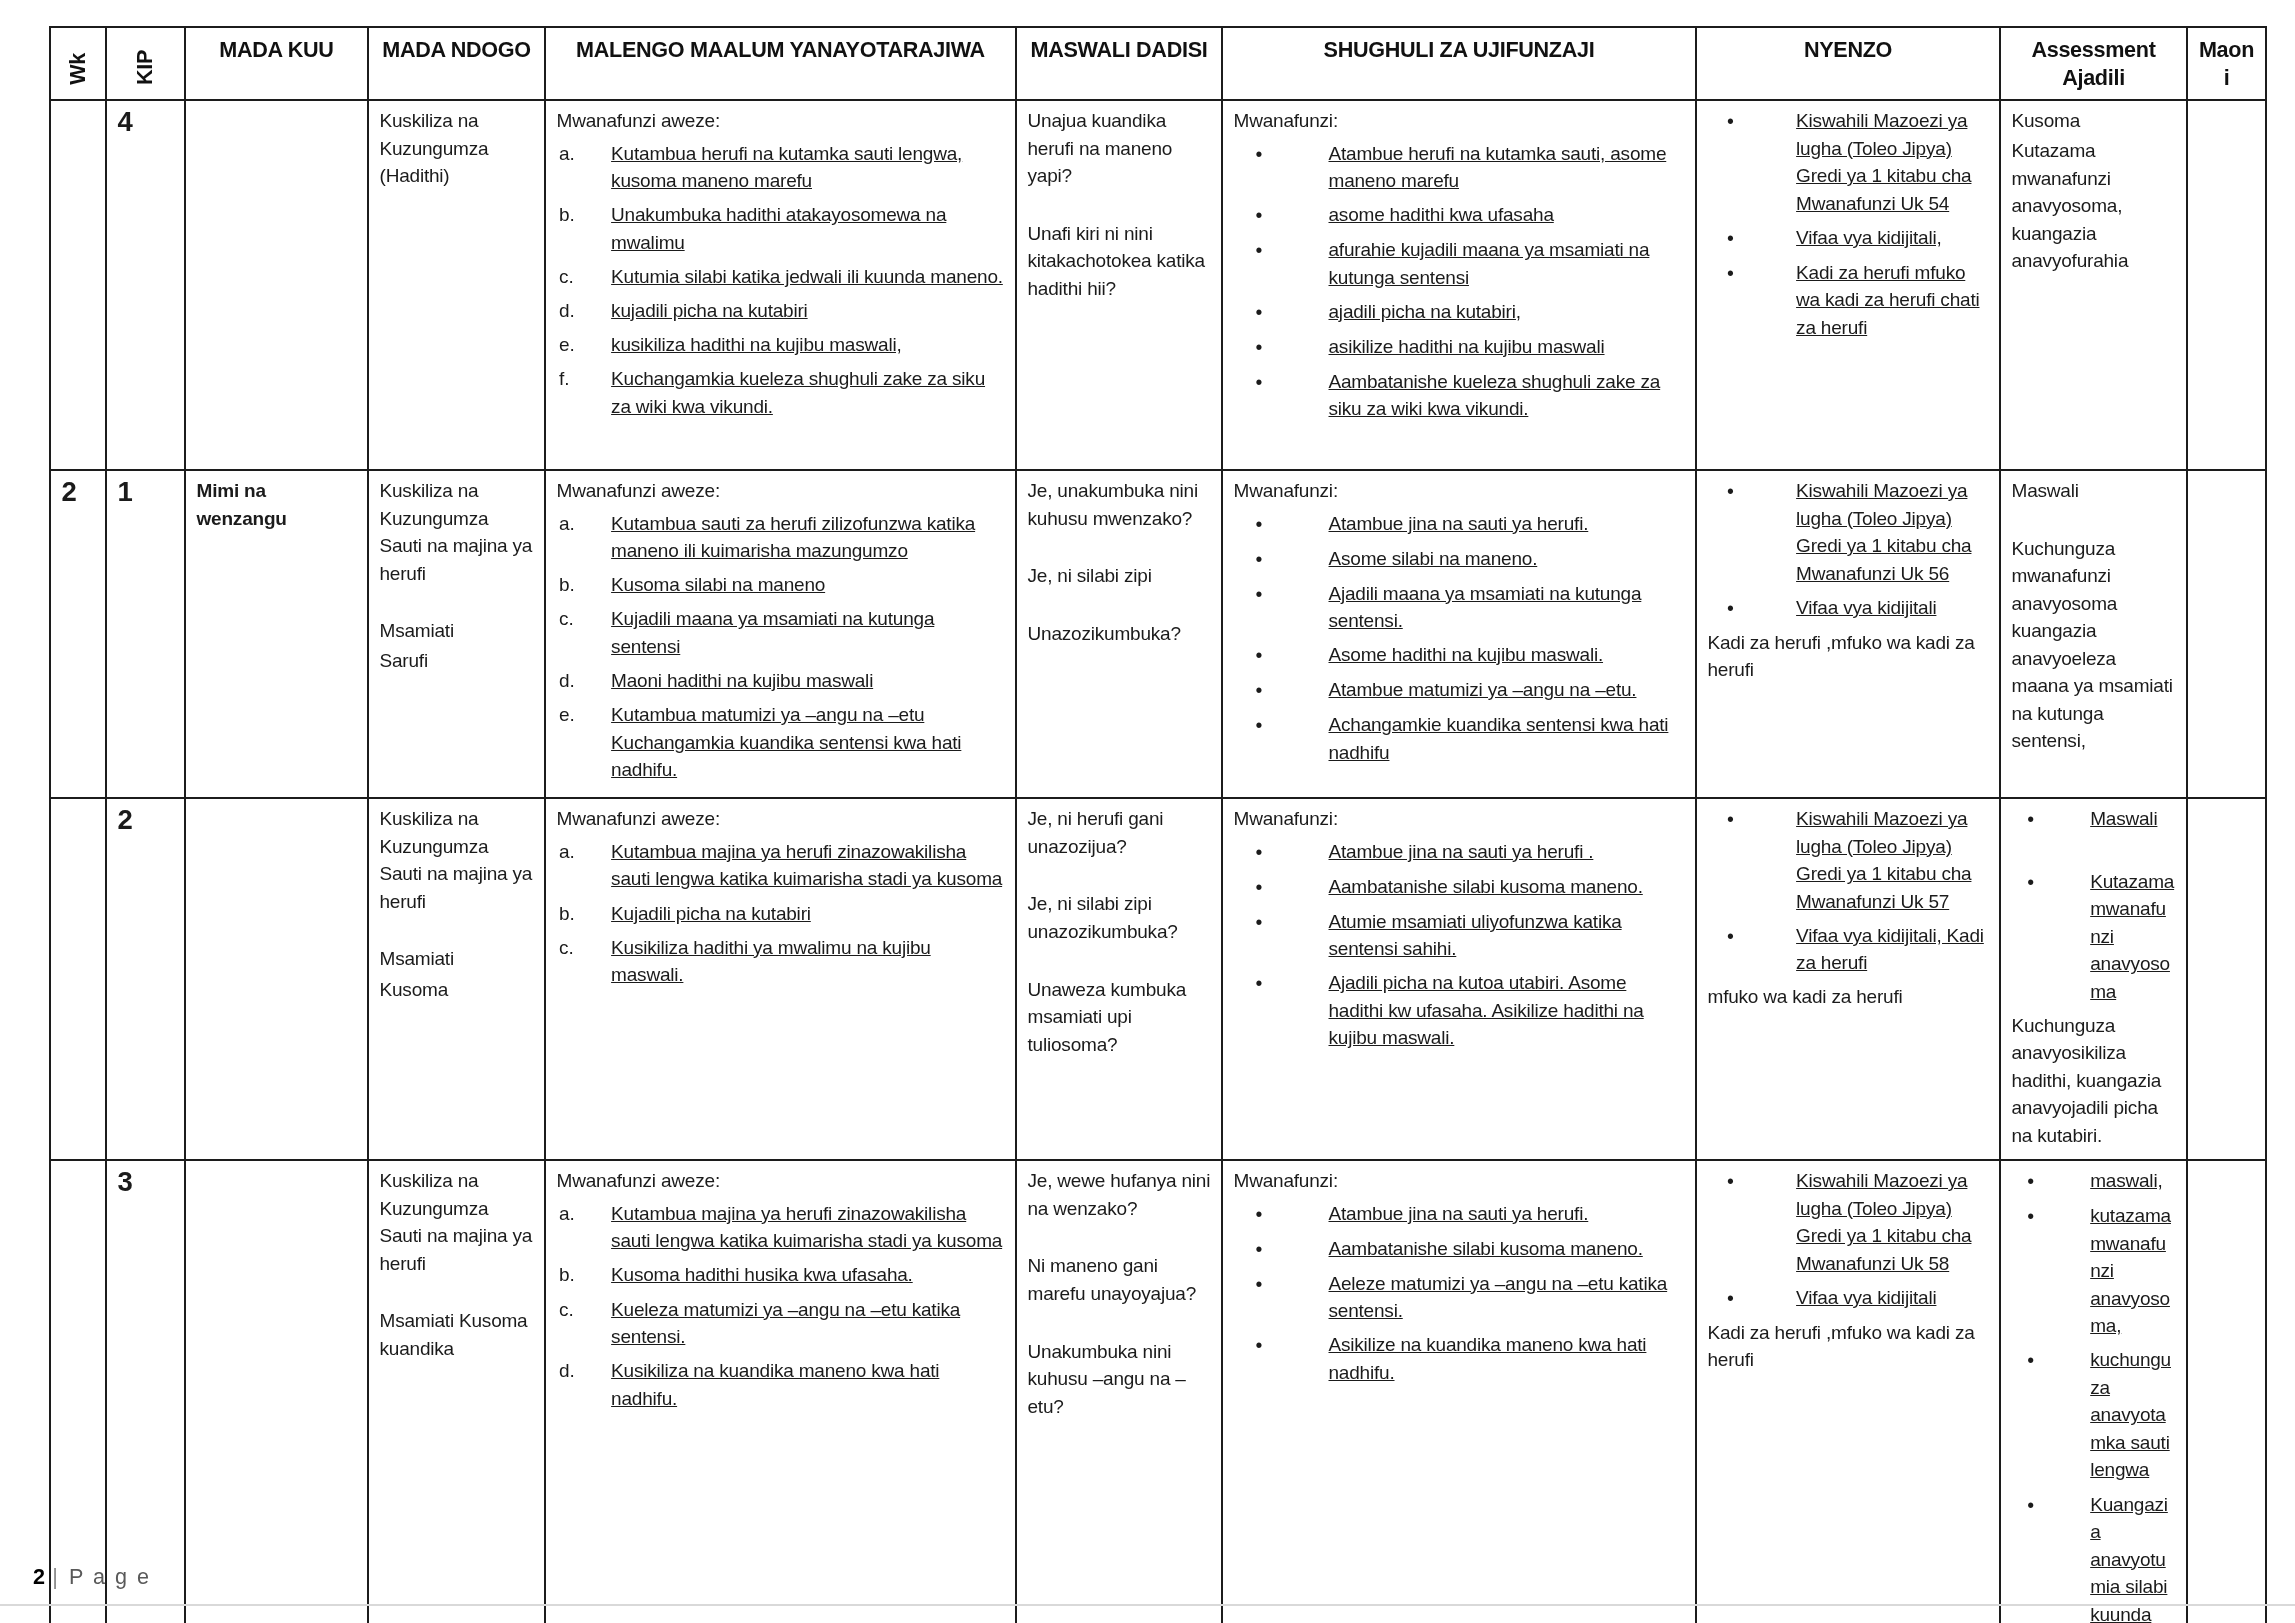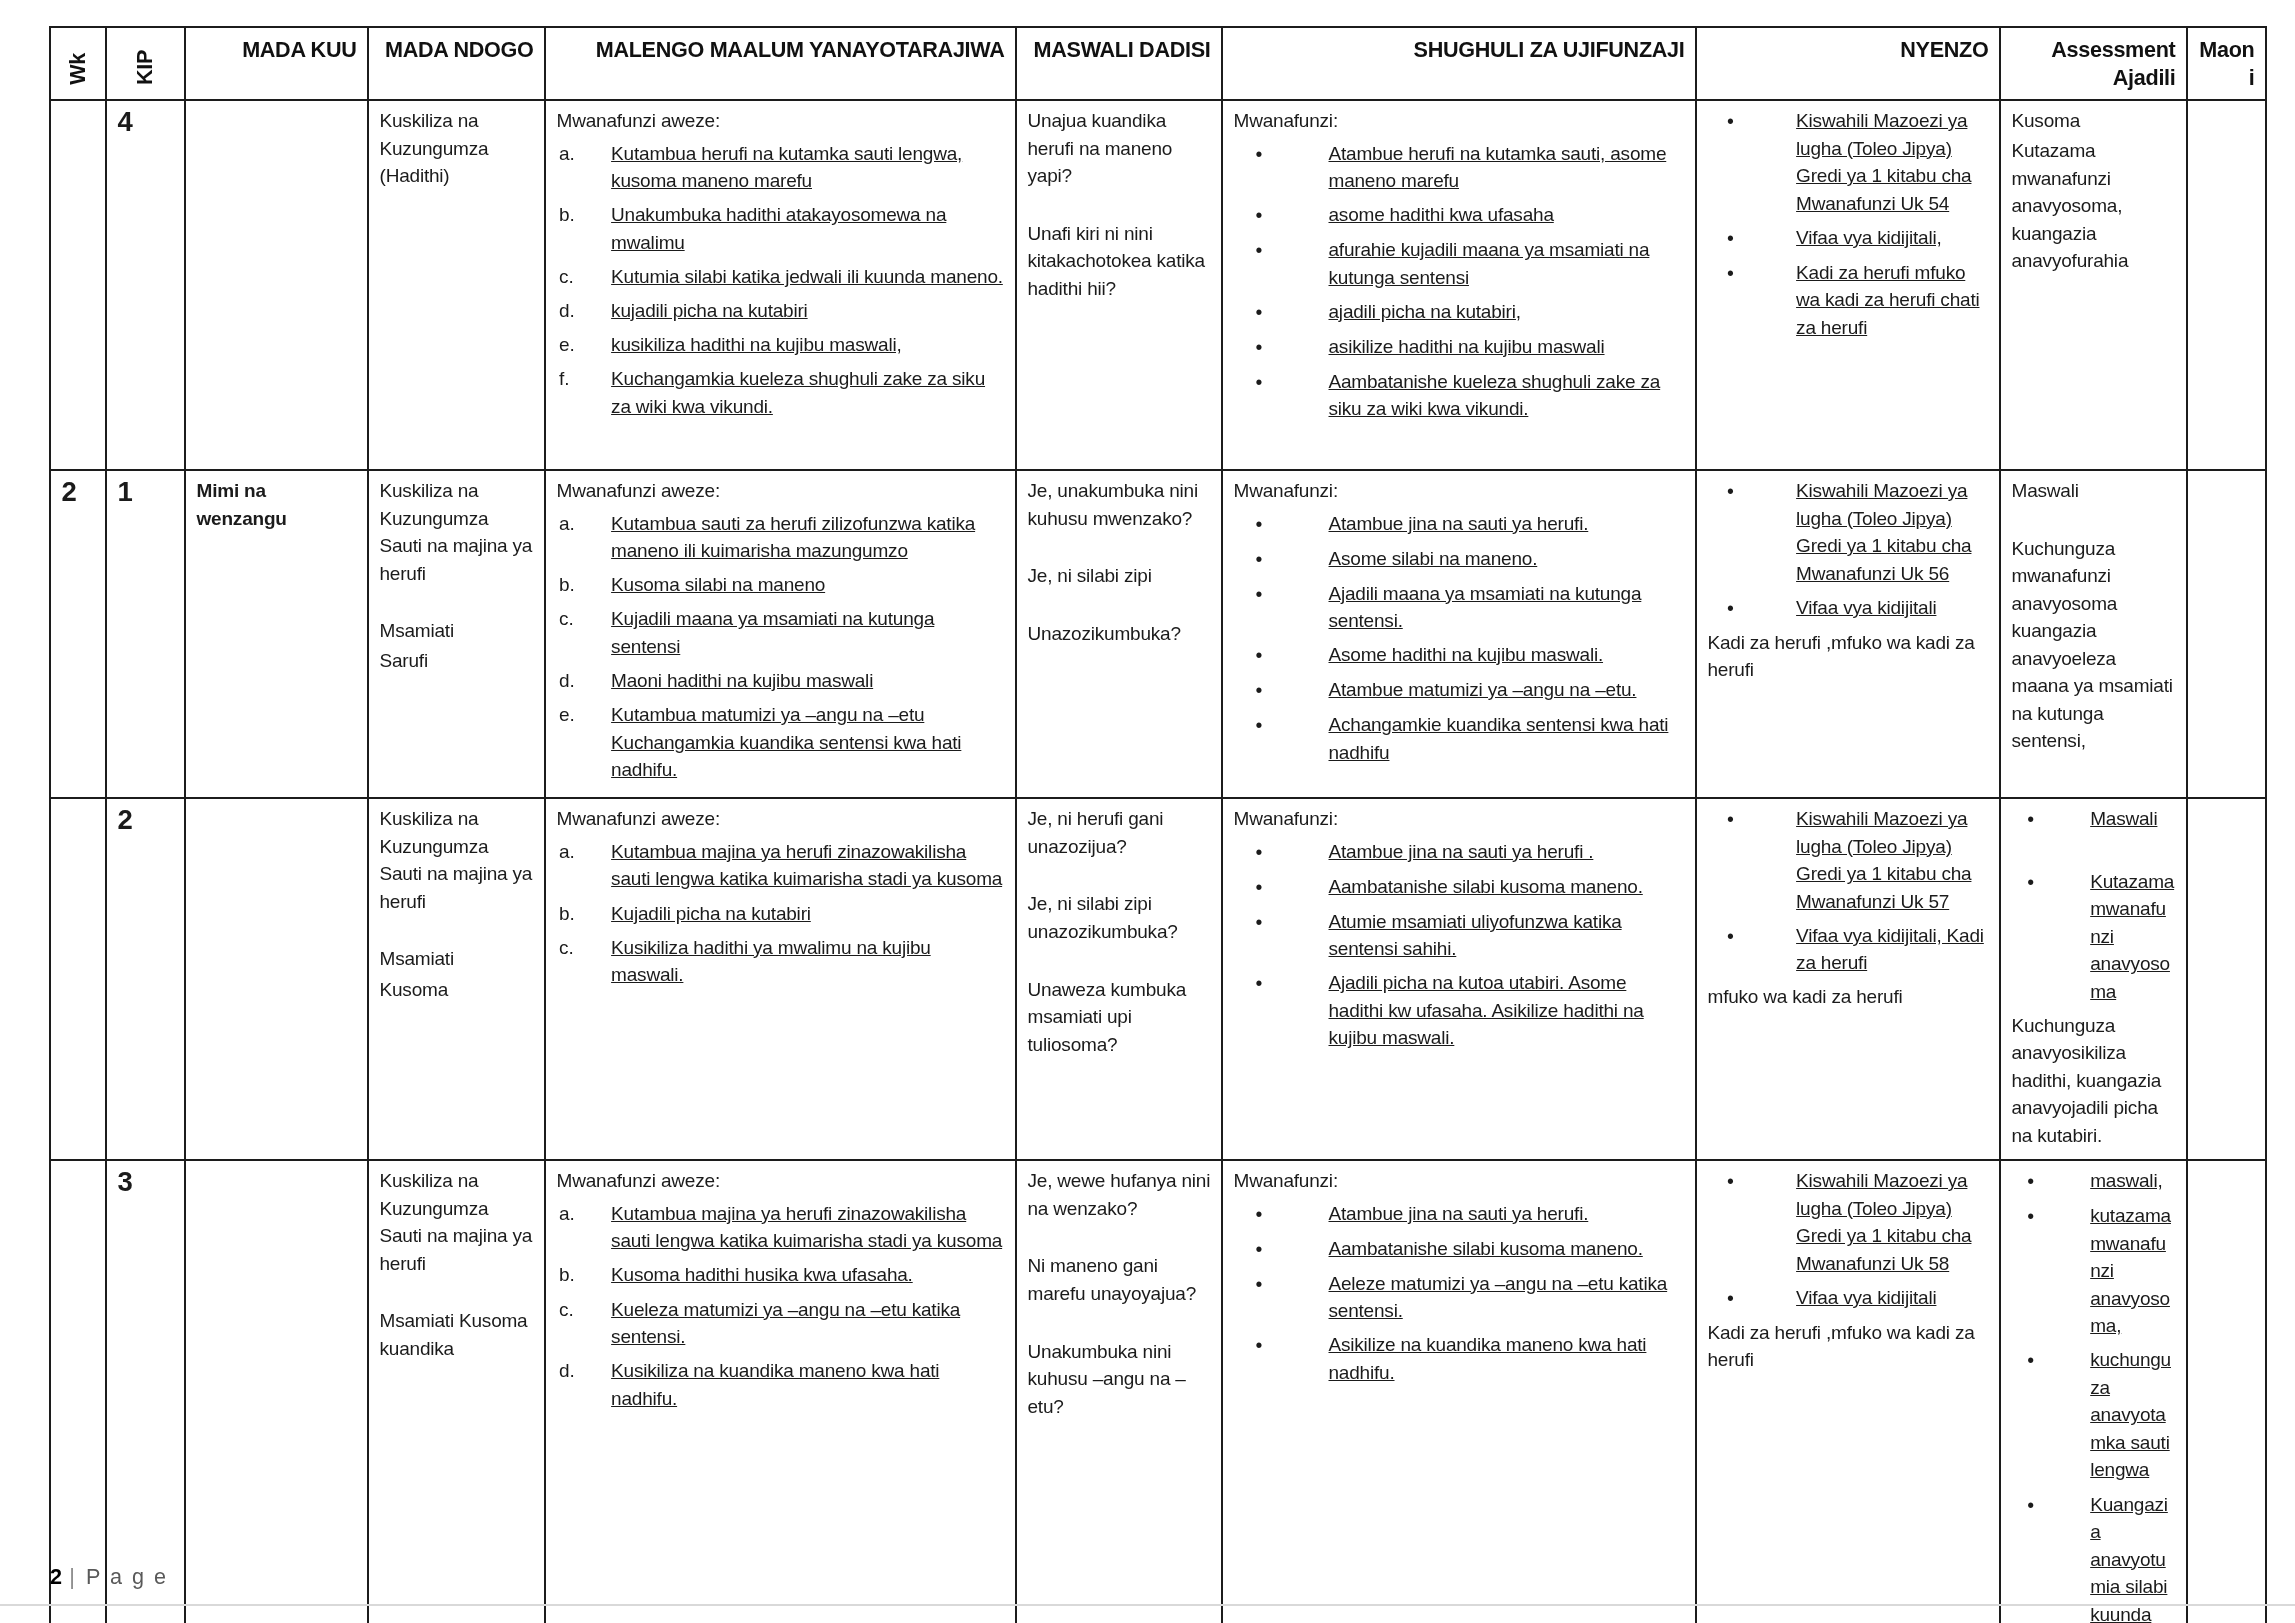--- a/index.html
+++ b/index.html
@@ -19,42 +19,42 @@
     padding:6.5px 10.5px;
     font-size:19px;line-height:1.45;
     overflow:hidden;
   }
   .sow thead tr{height:72px;}
   .sow tbody tr:nth-child(1){height:370px;}
   .sow tbody tr:nth-child(2){height:321px;}
   .sow tbody tr:nth-child(3){height:308px;}
   .sow tbody tr:nth-child(4){height:429px;}
   .sow th{
-    font-weight:bold;font-size:21.6px;line-height:1.3;text-align:right;
+    font-weight:bold;font-size:21.6px;line-height:1.3;text-align:center;
     vertical-align:top;padding-top:7.9px;overflow-wrap:anywhere;
     letter-spacing:-0.3px;color:#111;
   }
   .sow th.vert{vertical-align:bottom;text-align:center;padding-bottom:6.5px;}
   .sow th.vert .rot{
     writing-mode:vertical-rl;transform:rotate(180deg);
     display:inline-block;font-size:21.6px;
   }
   .sow td p{margin:0 0 2.6px 0;overflow-wrap:break-word;}
   .sow td p.bold{font-weight:bold;}
   .cell-wk p,.cell-kip p{font-weight:bold;font-size:27.5px;line-height:1.1;}
   .gap{height:27.5px;}
   .li{display:flex;margin:0 0 6.5px 0;}
   .li .m{flex:0 0 52px;padding-left:2.6px;}
   .li .tx{flex:1;min-width:0;overflow-wrap:break-word;text-decoration:underline;}
   .li.b .m{flex:0 0 73px;padding-left:22px;font-size:19.6px;}
   .cell-nyenzo .li.b .m{flex:0 0 69px;padding-left:19.6px;}
   .cell-assessment .li.b .m{flex:0 0 63px;padding-left:15.7px;}
   .intro{margin-bottom:5.2px !important;}
   .footer{
-    position:absolute;left:50px;top:1564px;
+    position:absolute;left:33px;top:1564px;
     font-size:21.6px;color:#595959;letter-spacing:2px;
   }
   .footer .num{color:#000;font-weight:bold;letter-spacing:0.7px;}
   .footer .sep{color:#8a8a8a;padding:0 9.2px 0 6.5px;}
   .footer-rule{
     position:absolute;left:0;top:1604px;width:2295px;height:2px;background:#d9d9d9;
   }
 </style>
 </head>
 <body>

